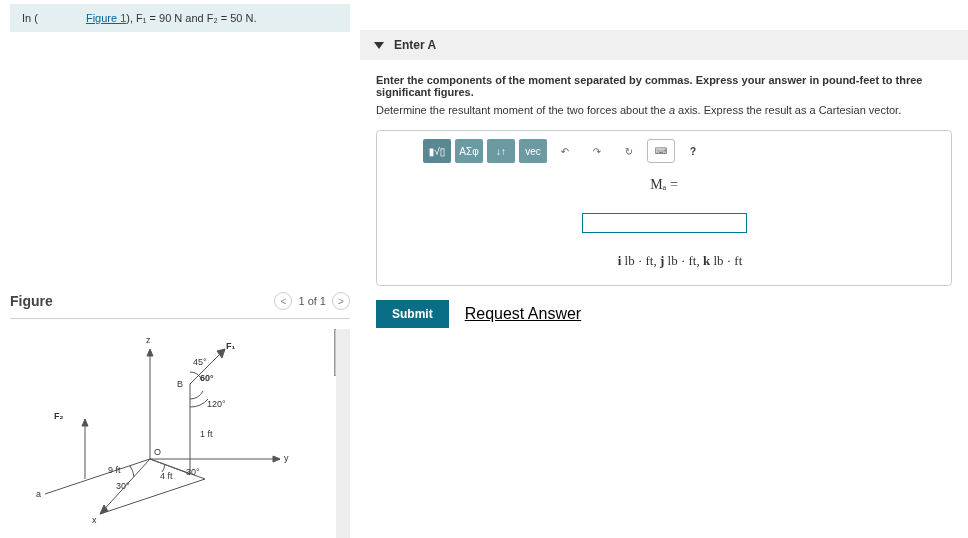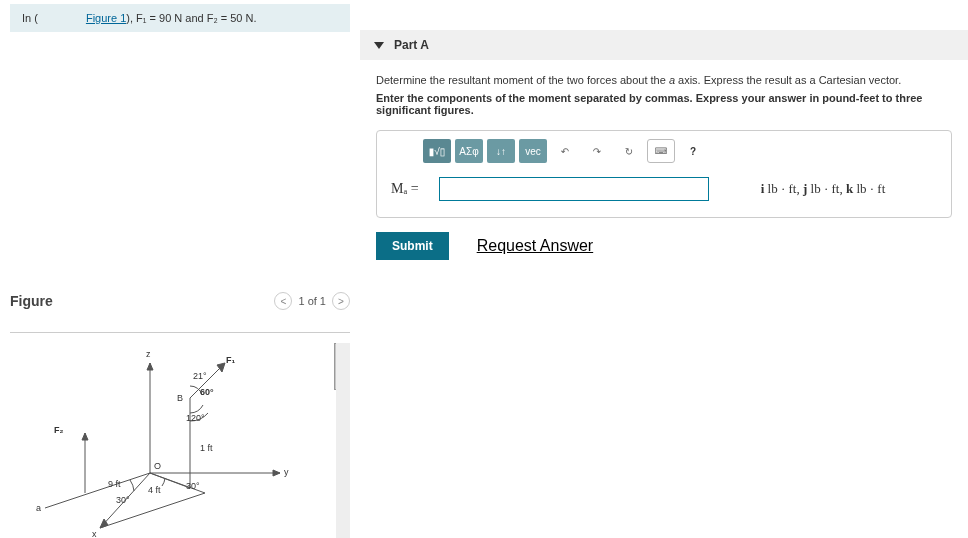--- a/index.html
+++ b/index.html
@@ -22,21 +22,21 @@
     margin: 4px 10px 20px 10px;
     font-size: 11px;
   }
   .given-box a { color: #006699; text-decoration: underline; margin-left: 48px; }
   .figure-section { margin-top: 260px; padding: 0 10px; }
   .figure-header {
     display: flex;
     align-items: center;
     justify-content: space-between;
     border-bottom: 1px solid #ccc;
-    padding-bottom: 22px;
+    padding-bottom: 8px;
     margin-bottom: 10px;
   }
   .figure-title { font-size: 14px; font-weight: bold; color: #444; }
   .figure-nav { display: flex; align-items: center; gap: 6px; font-size: 11px; color: #555; }
   .nav-btn {
     width: 18px; height: 18px; border: 1px solid #ccc; border-radius: 50%;
     display: inline-flex; align-items: center; justify-content: center;
     font-size: 10px; color: #888; cursor: pointer; background: #fff;
   }
   .figure-viewport {
@@ -92,33 +92,34 @@
     padding: 0 4px;
   }
   .tool.dark { background: #5a8892; }
   .tool.plain { background: transparent; color: #666; }
   .tool.keys { border: 1px solid #bbb; border-radius: 3px; color: #666; font-size: 9px; }
   .tool.q { color: #333; font-weight: bold; }
   .input-row {
     display: flex; align-items: center;
     padding: 10px 14px 16px 14px;
     gap: 20px;
+    flex-direction: column;
   }
   .lhs { font-family: "Times New Roman", serif; font-size: 14px; }
   .answer-input {
     flex: 1;
     max-width: 270px;
     border: 1px solid #007a99;
     height: 24px;
     padding: 2px 4px;
     font-size: 12px;
   }
   .units { font-family: "Times New Roman", serif; font-size: 13px; margin-left: 32px; }
   .units b { font-weight: bold; }
-  .btn-row { margin-top: 14px; display: flex; align-items: center; gap: 28px; }
+  .btn-row { margin-top: 14px; display: flex; align-items: center; gap: 16px; }
   .submit-btn {
     background: #0b6e87;
     color: #fff;
     border: none;
     padding: 7px 16px;
     font-size: 12px;
     font-weight: bold;
     cursor: pointer;
   }
   .linklike { color: #000000; text-decoration: underline; font-size: 16px; cursor: pointer; }
@@ -180,43 +181,43 @@
             </g>
           </svg>
           <span class="fig-label" style="left:116px; top:6px;">z</span>
           <span class="fig-label" style="left:254px; top:124px;">y</span>
           <span class="fig-label" style="left:62px; top:186px;">x</span>
           <span class="fig-label" style="left:6px; top:160px;">a</span>
           <span class="fig-label" style="left:124px; top:118px;">O</span>
           <span class="fig-label" style="left:147px; top:50px;">B</span>
           <span class="fig-label" style="left:196px; top:12px; font-weight:bold;text-align:right;">F₁</span>
           <span class="fig-label" style="left:24px; top:82px; font-weight:bold;">F₂</span>
-          <span class="fig-label" style="left:163px; top:28px;">21°</span>
+          <span class="fig-label" style="left:163px; top:28px;">45°</span>
           <span class="fig-label" style="left:170px; top:44px;font-weight:bold;">60°</span>
-          <span class="fig-label" style="left:156px; top:70px;">120°</span>
+          <span class="fig-label" style="left:177px; top:70px;">120°</span>
           <span class="fig-label" style="left:170px; top:100px;">1 ft</span>
           <span class="fig-label" style="left:78px; top:136px;">9 ft</span>
-          <span class="fig-label" style="left:118px; top:142px;">4 ft</span>
+          <span class="fig-label" style="left:130px; top:142px;">4 ft</span>
           <span class="fig-label" style="left:156px; top:138px;">30°</span>
           <span class="fig-label" style="left:86px; top:152px;">30°</span>
         </div>
       </div>
     </div>
   </div>
 
   <div class="right-col">
     <div class="part-header">
       <span class="tri-down"></span>
-      <span>Part A</span>
+      <span>Enter A</span>
     </div>
     <div class="part-body">
+      <p class="instr instr-bold">Enter the components of the moment separated by commas. Express your answer in pound-feet to three significant figures.</p>
       <p class="instr">
         <span>Determine the resultant moment of the two forces about the </span><span class="ital">a</span><span> axis. Express the result as a Cartesian vector.</span>
       </p>
-      <p class="instr instr-bold">Enter the components of the moment separated by commas. Express your answer in pound-feet to three significant figures.</p>
 
       <div class="answer-box">
         <div class="toolbar">
           <span class="tool dark">▮√▯</span>
           <span class="tool">ΑΣφ</span>
           <span class="tool">↓↑</span>
           <span class="tool">vec</span>
           <span class="tool plain">↶</span>
           <span class="tool plain">↷</span>
           <span class="tool plain">↻</span>

